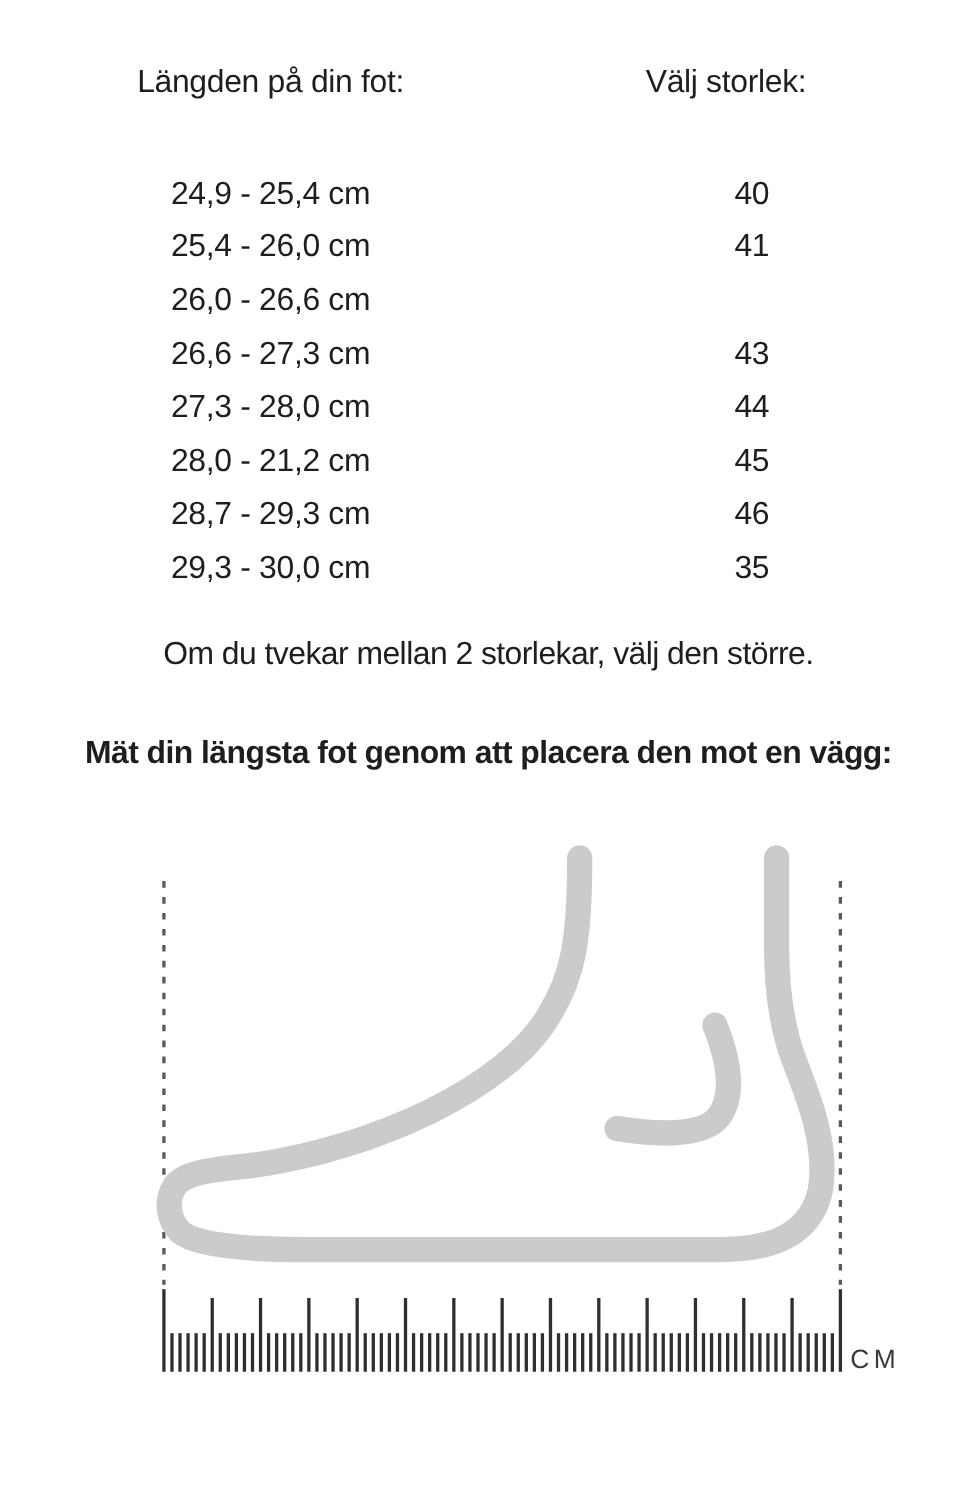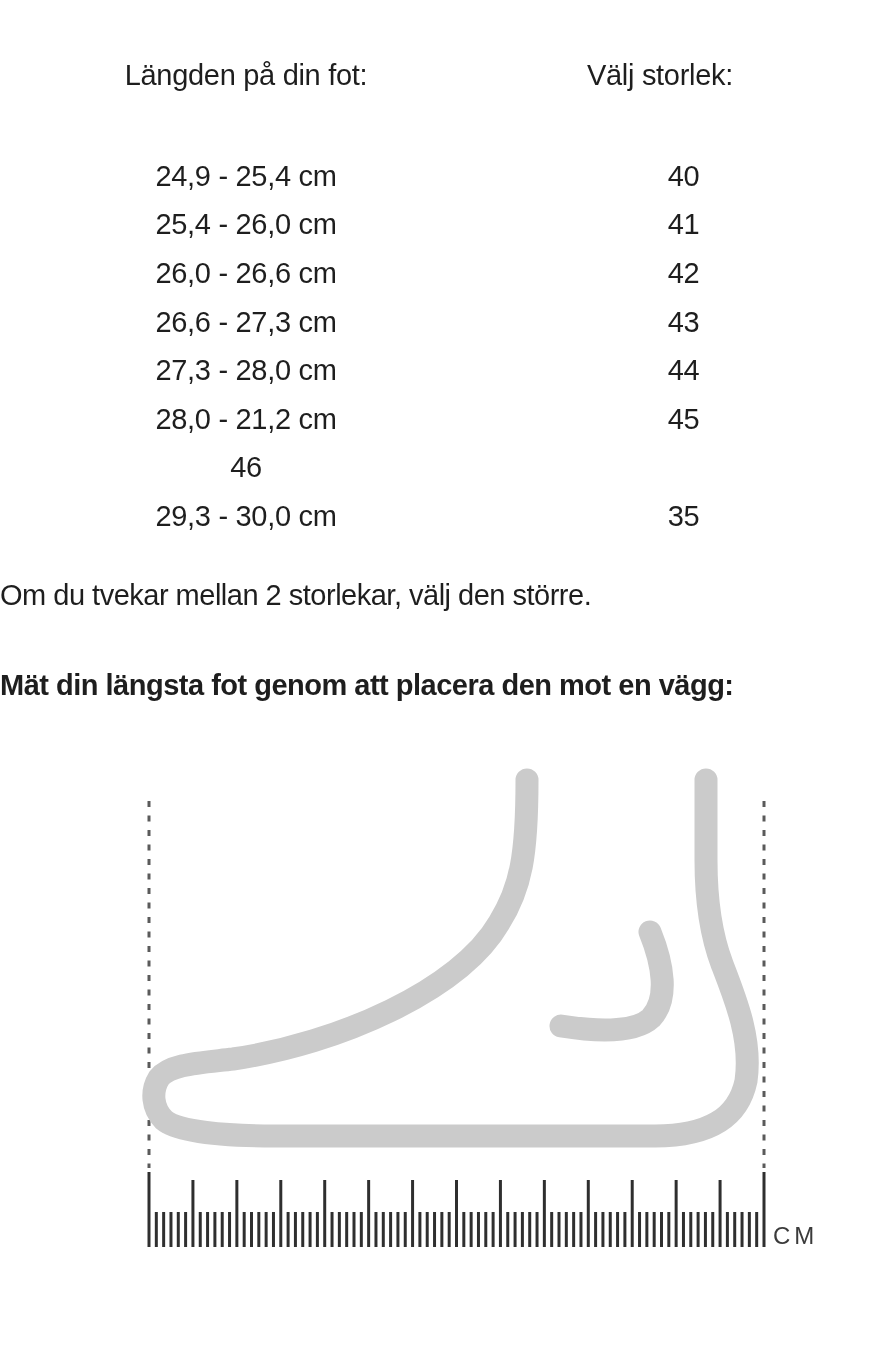--- a/index.html
+++ b/index.html
@@ -36,21 +36,21 @@
     align-items:center;
     font-size:29px;
     letter-spacing:-0.3px;
     gap:47px;
   }
 
   .note {
     position:absolute;
     left:0;
     width:888px;
-    text-align:left;
+    text-align:center;
     font-size:29px;
     letter-spacing:-0.5px;
     line-height:34px;
     white-space:nowrap;
   }
   .note-hesitate { top:578px; }
   .note-measure  { top:668px;font-weight:bold; }
 
   .figure {
     position:absolute;
@@ -91,35 +91,35 @@
     <div class="size-row col-grid">
       <div class="cell">24,9 - 25,4 cm</div>
       <div class="cell">40</div>
     </div>
     <div class="size-row col-grid">
       <div class="cell">25,4 - 26,0 cm</div>
       <div class="cell">41</div>
     </div>
     <div class="size-row col-grid">
       <div class="cell">26,0 - 26,6 cm</div>
-      <div class="cell">42</div>
     </div>
     <div class="size-row col-grid">
       <div class="cell">26,6 - 27,3 cm</div>
       <div class="cell">43</div>
     </div>
     <div class="size-row col-grid">
       <div class="cell">27,3 - 28,0 cm</div>
       <div class="cell">44</div>
     </div>
     <div class="size-row col-grid">
       <div class="cell">28,0 - 21,2 cm</div>
       <div class="cell">45</div>
     </div>
     <div class="size-row col-grid">
+      <div class="cell">28,7 - 29,3 cm</div>
       <div class="cell">46</div>
     </div>
     <div class="size-row col-grid">
       <div class="cell">29,3 - 30,0 cm</div>
       <div class="cell">35</div>
     </div>
   </div>
 
 <div class="note note-hesitate">Om du tvekar mellan 2 storlekar, välj den större.</div>
 <div class="note note-measure">Mät din längsta fot genom att placera den mot en vägg:</div>

